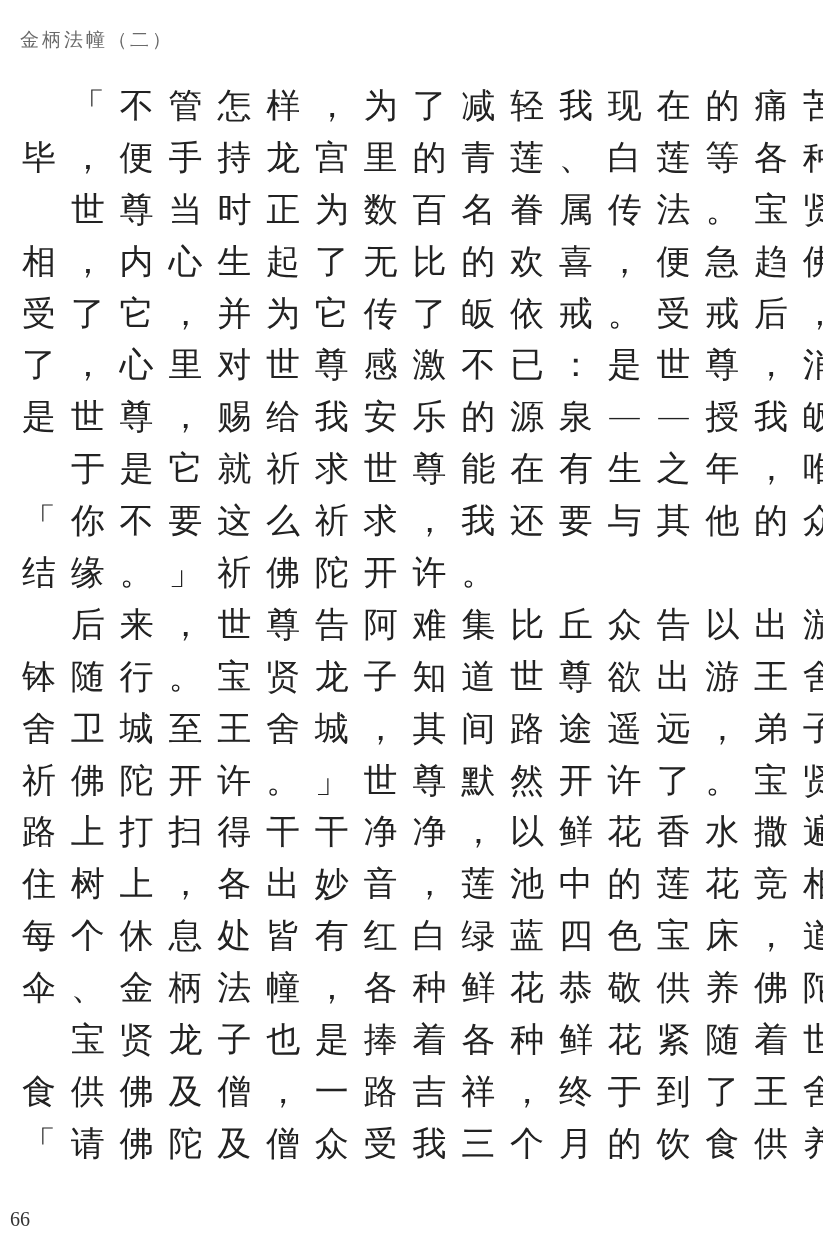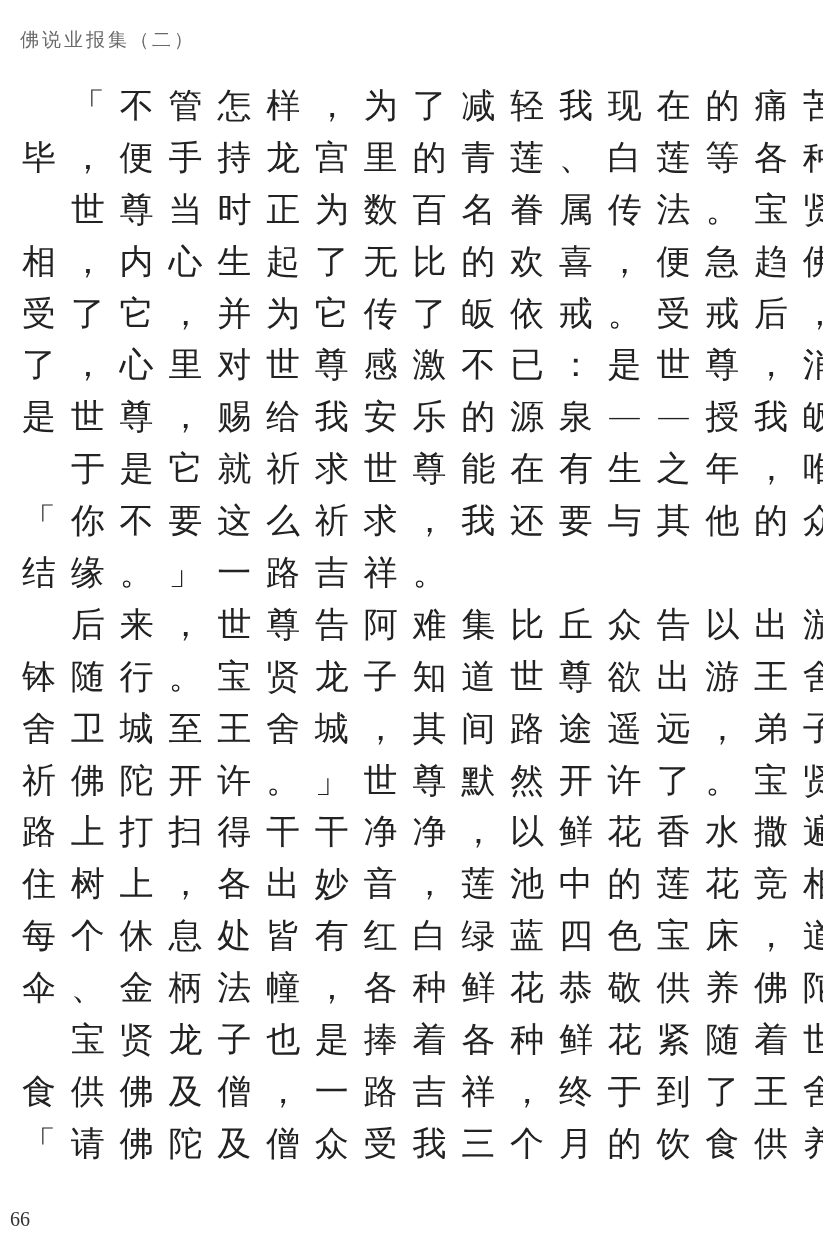--- a/index.html
+++ b/index.html
@@ -10,33 +10,33 @@
   .body-text { position: absolute; left: 22px; top: 80px; width: 790px; }
   .line { height: 51.9px; line-height: 51.9px; font-size: 34px; white-space: nowrap;
           letter-spacing: 14.8px; font-weight: 300; color: #222; }
   .line.indent { padding-left: 49px; }
   .page-number { position: absolute; left: 0; width: 823px; text-align: left;
           top: 1208px; font-family: "Liberation Serif", serif; font-size: 20px; color: #333; margin-left: 10px; }
 </style>
 </head>
 <body>
 
-<div class="running-header">佛说业报集（二）</div>
+<div class="running-header">金柄法幢（二）</div>
 
 <div class="body-text">
   <div class="line indent">「不管怎样，为了减轻我现在的痛苦，我情愿去受戒。」说</div>
   <div class="line">毕，便手持龙宫里的青莲、白莲等各种鲜花，刹那间来到人间的祇</div>
   <div class="line indent">世尊当时正为数百名眷属传法。宝贤龙子遥见世尊的庄严身</div>
   <div class="line">相，内心生起了无比的欢喜，便急趋佛前顶礼，恭敬供养。世尊摄</div>
   <div class="line">受了它，并为它传了皈依戒。受戒后，它身上的热沙痛苦瞬间消失</div>
   <div class="line">了，心里对世尊感激不已：是世尊，消除了我身心的痛苦和不安；</div>
   <div class="line">是世尊，赐给我安乐的源泉——授我皈依戒。</div>
   <div class="line indent">于是它就祈求世尊能在有生之年，唯受自己的供养。世尊说：</div>
   <div class="line">「你不要这么祈求，我还要与其他的众生结缘，不能只与一个众生</div>
-  <div class="line">结缘。」一路吉祥。</div>
+  <div class="line">结缘。」祈佛陀开许。</div>
   <div class="line indent">后来，世尊告阿难集比丘众告以出游王舍城，愿去者可着衣持</div>
   <div class="line">钵随行。宝贤龙子知道世尊欲出游王舍城，就又去佛前祈求：「自</div>
   <div class="line">舍卫城至王舍城，其间路途遥远，弟子准备沿途供养佛陀及僧众，</div>
   <div class="line">祈佛陀开许。」世尊默然开许了。宝贤龙子以神变力把两城之间的</div>
   <div class="line">路上打扫得干干净净，以鲜花香水撒遍，鹦鹉、孔雀、共鸣之鸟皆</div>
   <div class="line">住树上，各出妙音，莲池中的莲花竞相开放，上有天鹅自然翔集，</div>
   <div class="line">每个休息处皆有红白绿蓝四色宝床，道旁恭迎者各自手持百幅宝</div>
   <div class="line">伞、金柄法幢，各种鲜花恭敬供养佛陀及僧众。</div>
   <div class="line indent">宝贤龙子也是捧着各种鲜花紧随着世尊，沿途以各种甘美饮</div>
   <div class="line">食供佛及僧，一路吉祥，终于到了王舍城。宝贤龙子再三祈求：</div>

